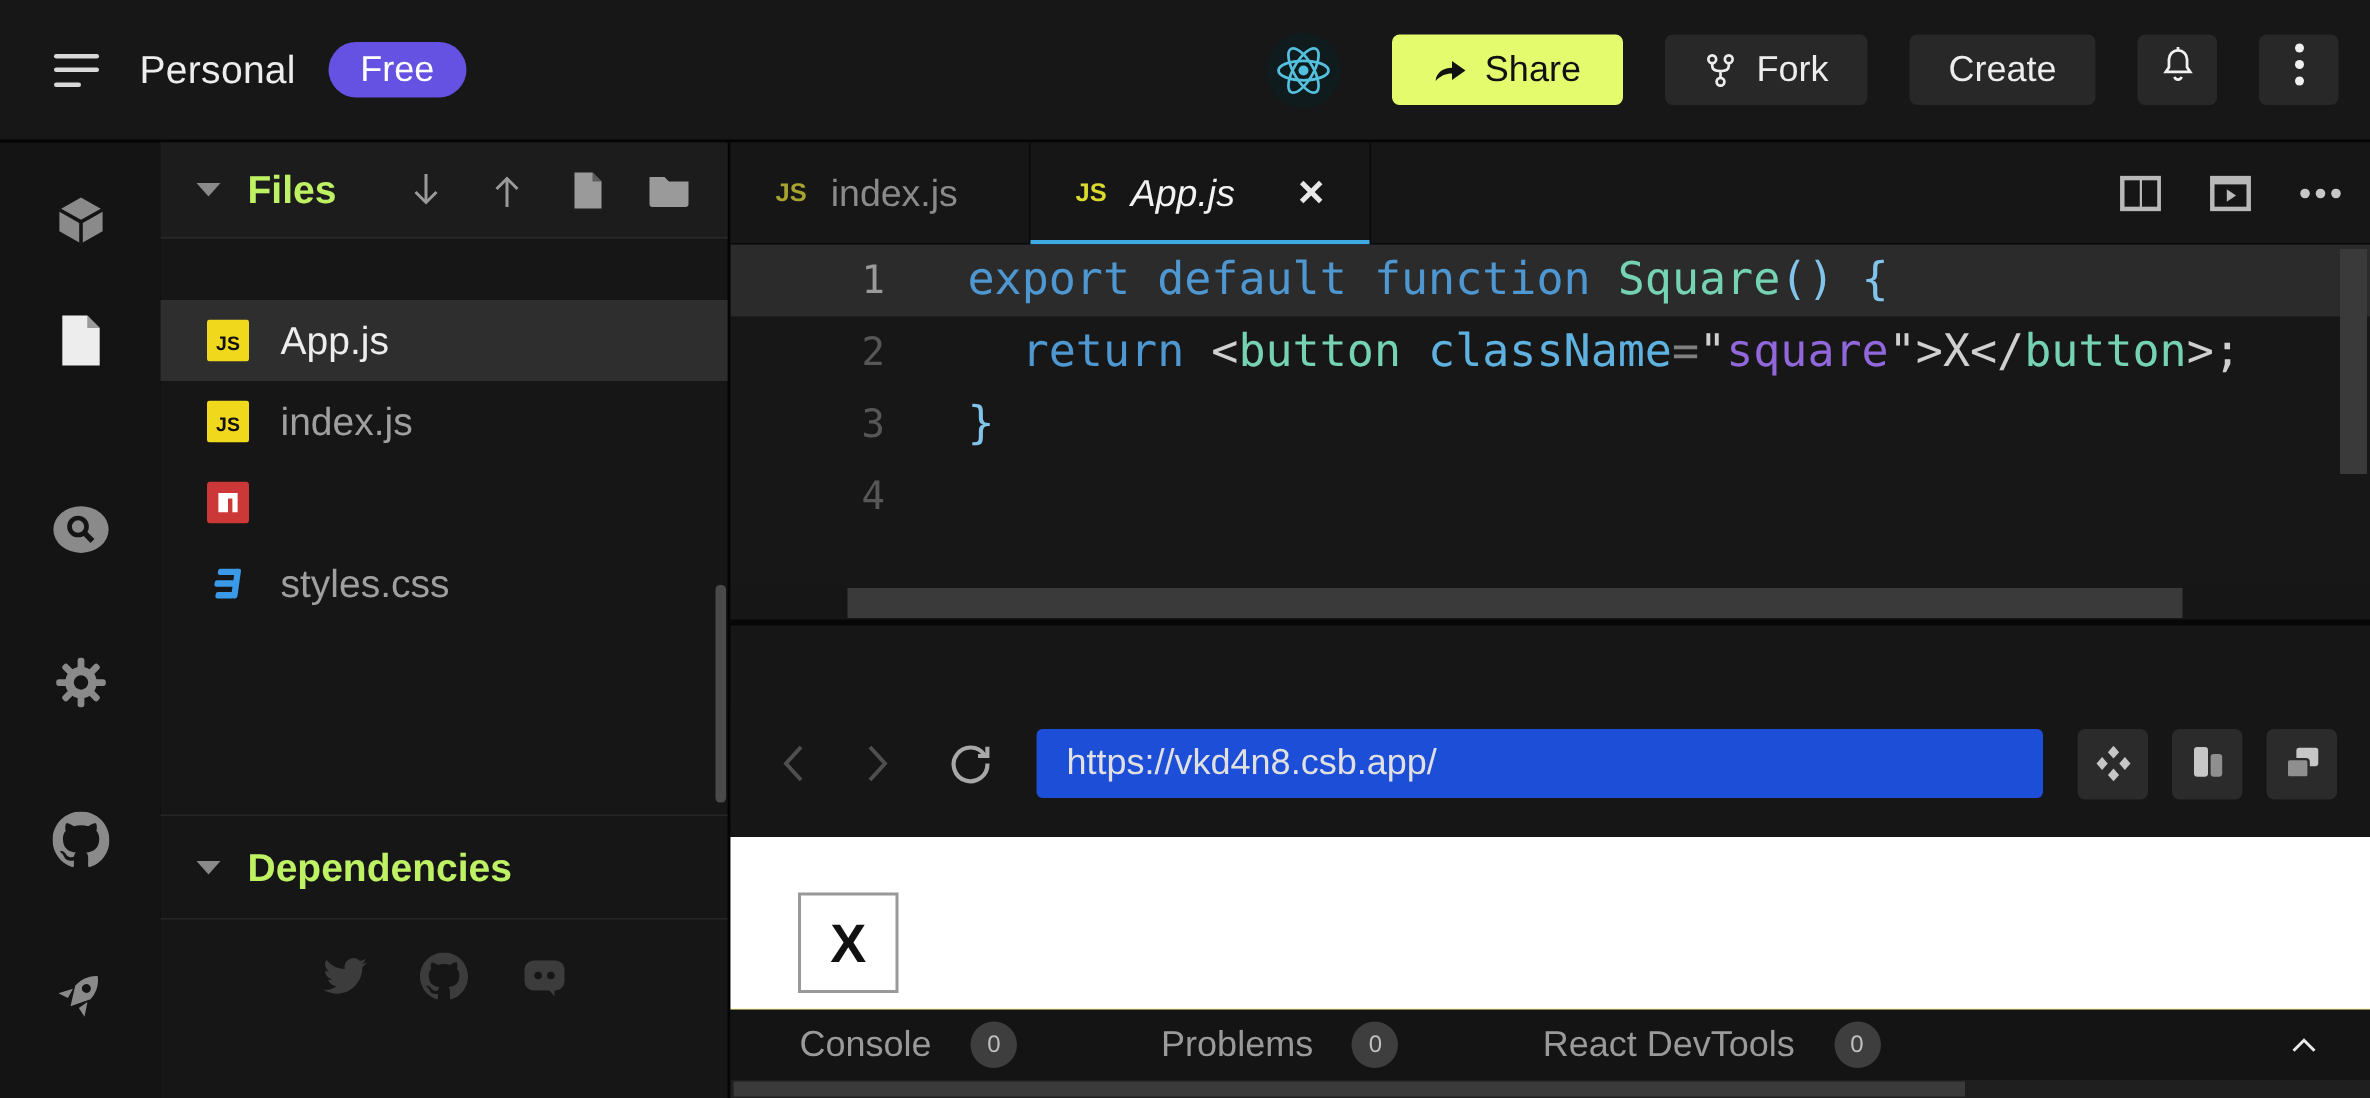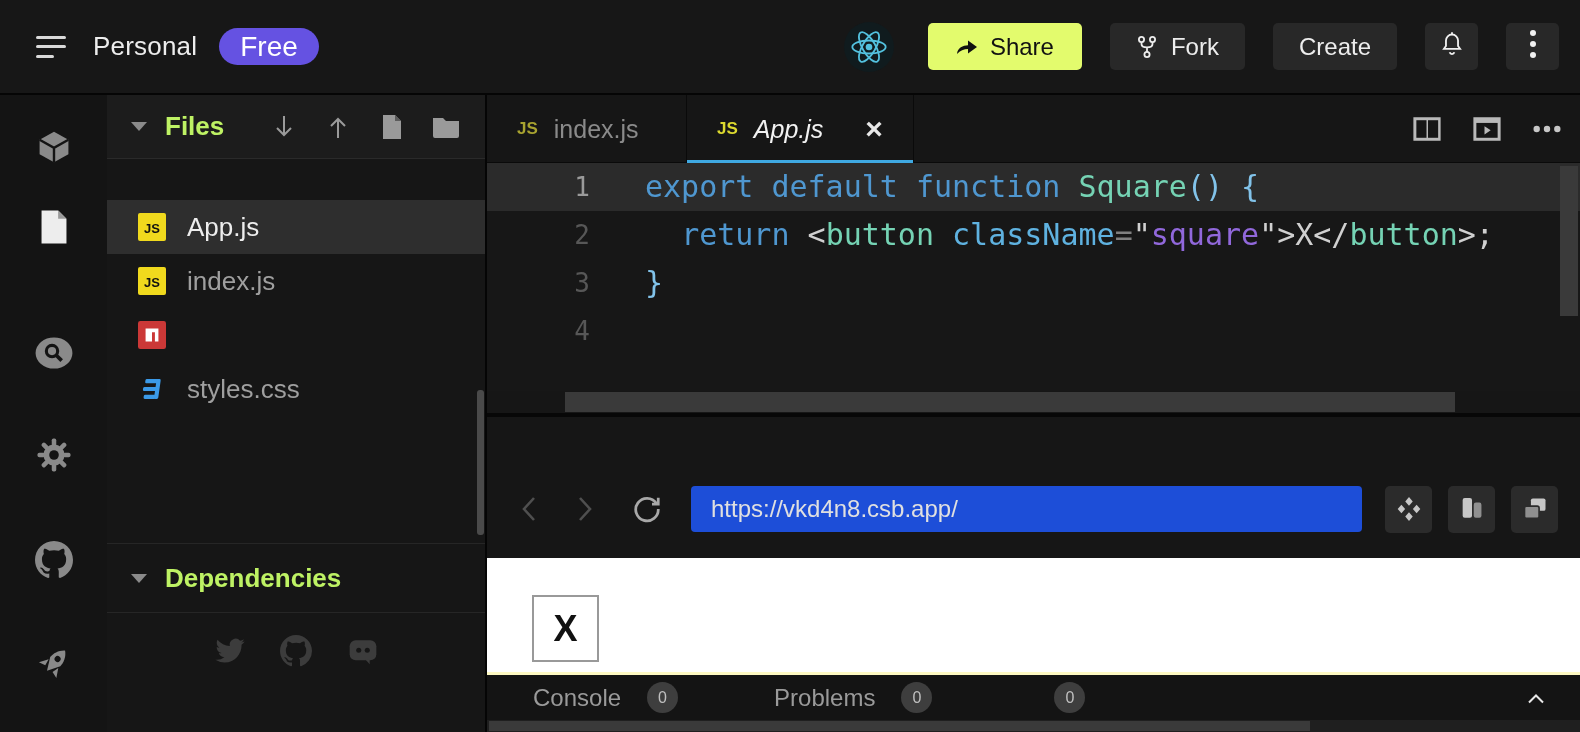--- a/index.html
+++ b/index.html
@@ -8,21 +8,21 @@
        font-family:"Liberation Sans",sans-serif;-webkit-font-smoothing:antialiased;}
 
   
   .header{position:absolute;left:0;top:0;width:1580px;height:93px;background:#171717;
           display:flex;align-items:center;}
   .burger{width:30px;height:22px;margin-left:36px;display:flex;flex-direction:column;justify-content:space-between;cursor:pointer;}
   .burger i{display:block;height:3px;background:#d9d9d9;border-radius:2px;}
   .burger i:nth-child(3){width:60%;}
   .ws-label{color:#ededed;font-size:26px;margin-left:27px;letter-spacing:.2px;}
   .plan-badge{margin-left:22px;height:37px;padding:0 21px;border-radius:19px;background:var(--plan-bg,#6552e2);
-              color:#fff;font-size:28px;display:flex;align-items:center;}
+              color:#fff;font-size:24px;display:flex;align-items:center;}
   .header-right{position:absolute;right:21px;top:23px;height:47px;display:flex;align-items:center;gap:16px;}
   .react-btn{width:50px;height:50px;border-radius:50%;background:#101b1e;display:flex;align-items:center;justify-content:center;margin-right:6px;}
   .hbtn{height:47px;border-radius:5px;background:#282828;color:#ededed;font-size:24px;
         display:flex;align-items:center;justify-content:center;padding:0 26px;cursor:pointer;margin-left:12px;}
   .hbtn.share{background:var(--share-bg,#e3fb6d);color:#111;gap:12px;padding:0 28px;}
   .hbtn.icon-only{width:53px;padding:0;}
   .hbtn .bicon{display:flex;align-items:center;}
 
   
   .rail{position:absolute;left:0;top:95px;width:107px;height:637px;background:#141414;}
@@ -91,21 +91,21 @@
           color:#e0e0e0;font-size:24px;padding:0 20px;font-family:"Liberation Sans",sans-serif;}
   .nav-right{position:absolute;right:22px;display:flex;gap:16px;}
   .sqbtn{width:47px;height:47px;border-radius:5px;background:#2b2b2b;display:flex;align-items:center;justify-content:center;cursor:pointer;}
 
   .preview{position:absolute;left:0;top:460px;width:1093px;height:212px;background:#161616;}
   .preview-white{position:absolute;left:0;top:3px;width:1093px;height:114px;background:#ffffff;}
   .x-btn{position:absolute;left:45px;top:37px;width:67px;height:67px;background:#fff;border:2px solid #999;
          color:#111;font-size:36px;font-weight:bold;display:flex;align-items:center;justify-content:center;cursor:pointer;
          font-family:"Liberation Sans",sans-serif;}
 
-  .consolebar{position:absolute;left:0;top:577px;width:1093px;height:48px;background:#141414;border-top:3px solid #fef9c3;
+  .consolebar{position:absolute;left:0;top:577px;width:1093px;height:48px;background:#141414;border-top:1px solid #fef9c3;
               display:flex;align-items:center;}
   .citem{display:flex;align-items:center;margin-left:46px;cursor:pointer;}
   .citem+.citem{margin-left:96px;}
   .citem .clabel{font-size:24px;color:#9a9a9a;}
   .citem .cbadge{margin-left:26px;min-width:31px;height:31px;border-radius:16px;background:#3e3e3e;color:#c0c0c0;
                  font-size:16px;display:flex;align-items:center;justify-content:center;padding:0 6px;}
   .collapse{position:absolute;right:32px;top:12px;width:24px;height:24px;cursor:pointer;display:flex;align-items:center;justify-content:center;}
 
   .bscroll{position:absolute;left:0;top:625px;width:1093px;height:12px;background:#1f1f1f;}
   .bscroll .thumb{position:absolute;left:2px;top:1px;width:821px;height:10px;background:#3a3a3a;}
@@ -434,20 +434,21 @@
     <div class="consolebar" id="consolebar">
       <div class="citem">
           <span class="clabel">Console</span>
           <span class="cbadge">0</span>
         </div>
         <div class="citem">
           <span class="clabel">Problems</span>
           <span class="cbadge">0</span>
         </div>
         <div class="citem">
+          <span class="clabel">React DevTools</span>
           <span class="cbadge">0</span>
         </div>
         <span class="collapse">
         <svg width="18" height="12" viewBox="0 0 18 12" fill="none" stroke="#e8e8e8" stroke-width="2">
             <path d="M2 9.5 9 2.5l7 7"></path>
           </svg>
       </span>
     </div>
 
     <div class="bscroll">

